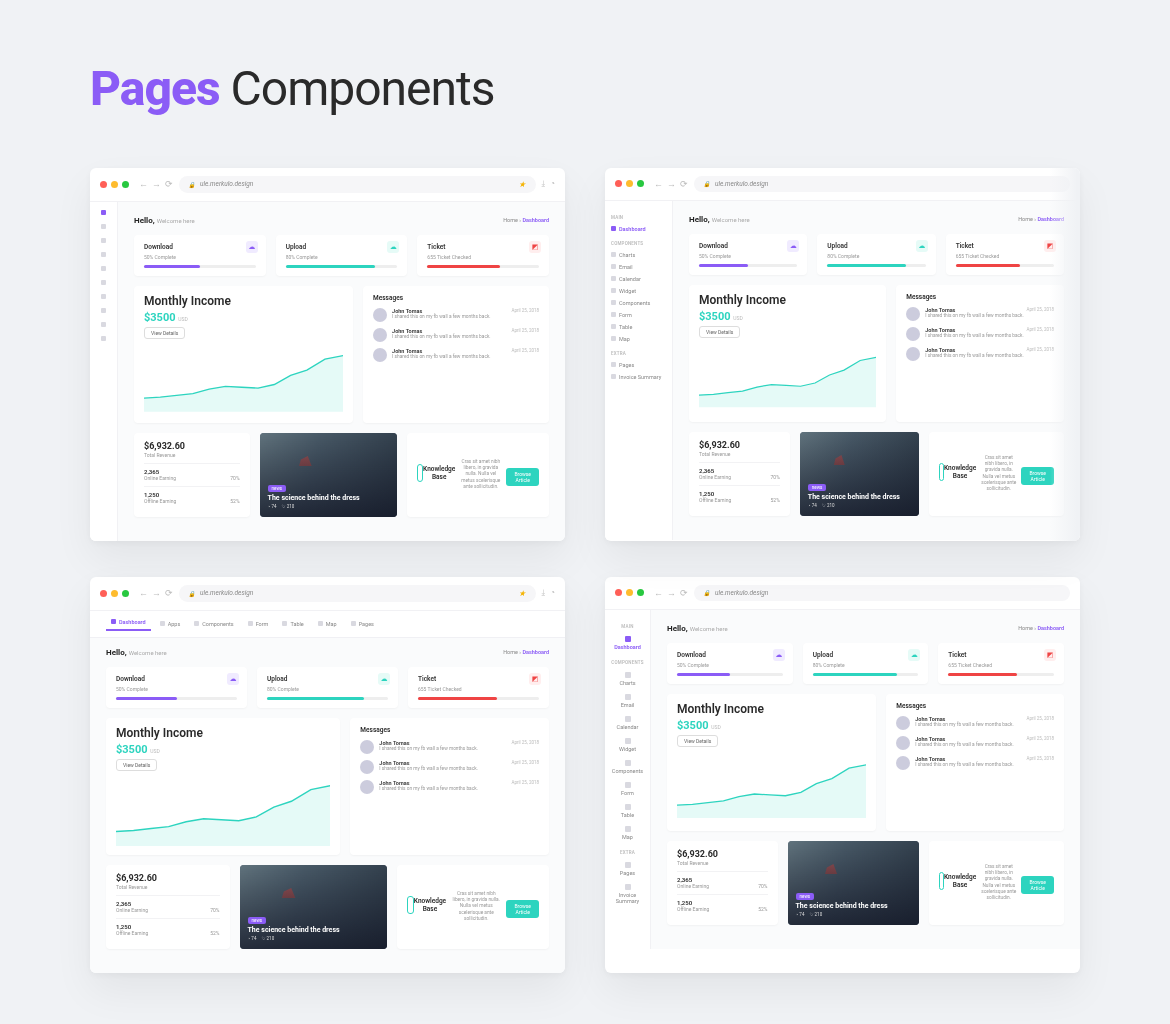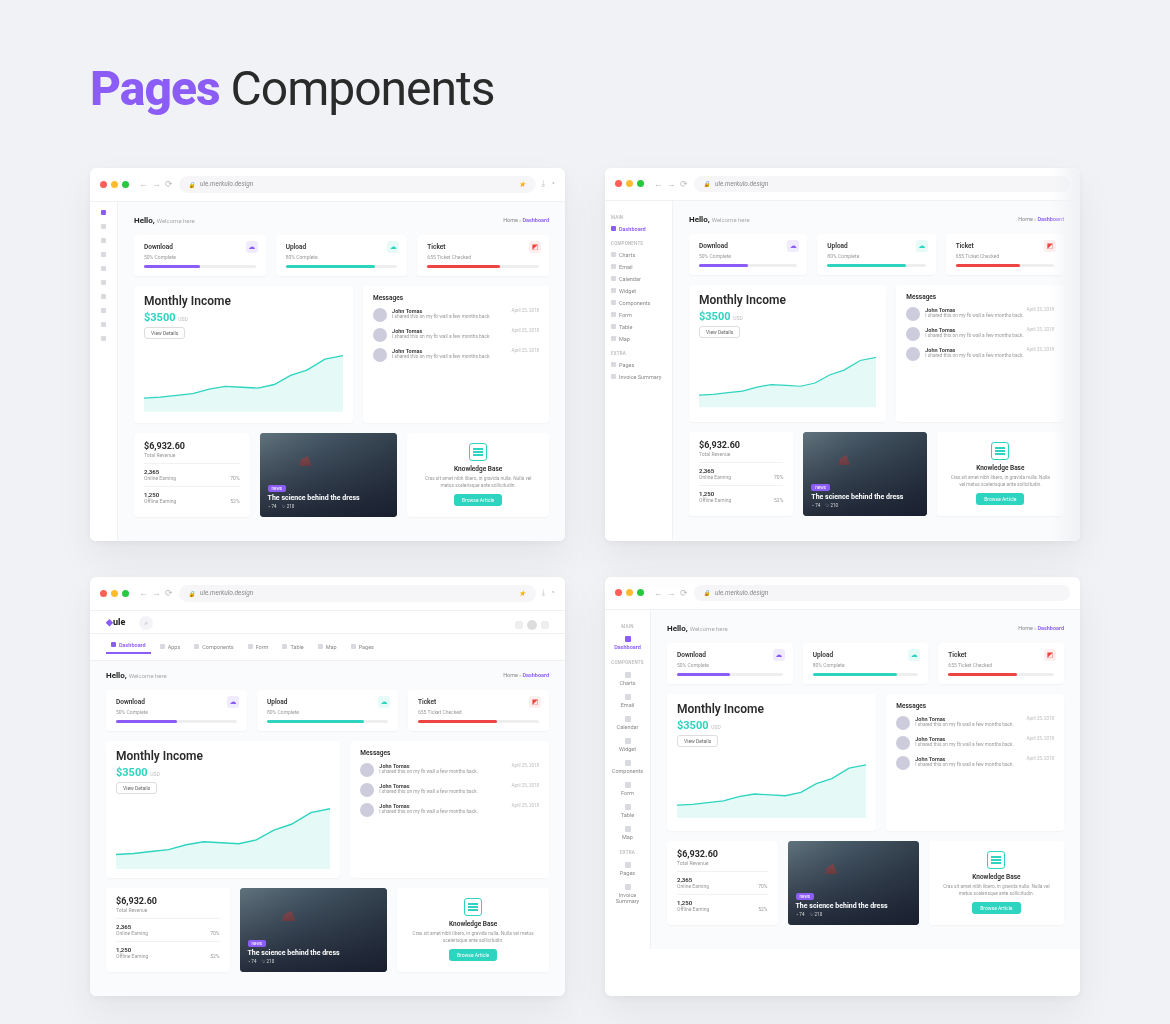--- a/index.html
+++ b/index.html
@@ -92,21 +92,21 @@
   .rev .val { font-size:6px; font-weight:600; }
 
   .imgcard { flex:0.7; background:#5a6678; border-radius:4px; position:relative; color:#fff; padding:8px; display:flex; flex-direction:column; justify-content:flex-end; min-height:84px; overflow:hidden; }
   .imgcard::before { content:""; position:absolute; inset:0; background:linear-gradient(180deg, rgba(60,80,90,.3) 0%, rgba(20,25,40,.8) 100%), linear-gradient(100deg,#70828c 0%, #4d5d6c 40%, #2b3543 100%); }
   .imgcard::after { content:""; position:absolute; left:20%; top:20%; width:50%; height:40%; background: linear-gradient(180deg, #b44 0%, #833 50%, transparent 50%); clip-path: polygon(10% 100%, 45% 100%, 30% 20%, 20% 30%); opacity:.6; }
   .imgcard > * { position:relative; z-index:2; }
   .imgcard .tag { display:inline-block; background:#8b5cf6; font-size:4.5px; padding:1px 4px; border-radius:2px; margin-bottom:2px; width:fit-content; }
   .imgcard .title { font-size:7px; font-weight:700; line-height:1.15; margin-bottom:2px; }
   .imgcard .meta { font-size:4.5px; color:#ddd; display:flex; gap:5px; }
 
-  .kb { flex:0.7; text-align:center; display:flex; flex-direction:column; align-items:center; justify-content:center; }
+  .kb { flex:0.7; text-align:center; display:flex; flex-direction:row; align-items:center; justify-content:center; }
   .kb .kicon { width:18px; height:18px; border:1.5px solid #2dd4bf; border-radius:3px; margin-bottom:4px; position:relative; }
   .kb .kicon::before { content:""; position:absolute; left:3px; right:3px; top:4px; height:1.5px; background:#2dd4bf; box-shadow: 0 3px 0 #2dd4bf, 0 6px 0 #2dd4bf; }
   .kb h4 { font-size:6.5px; font-weight:600; margin-bottom:3px; }
   .kb p { font-size:4.8px; color:#999; line-height:1.3; padding:0 4px; }
   .kb .kbtn { background:#2dd4bf; color:#fff; font-size:5px; padding:3px 8px; border-radius:3px; margin-top:5px; }
 
   .fade { position:relative; overflow:hidden; }
   .fade::after { content:""; position:absolute; right:0; top:0; bottom:0; width:30px; background: linear-gradient(90deg, transparent, #f0f2f5 90%); pointer-events:none; }
 </style>
 </head>
@@ -439,27 +439,20 @@
           <span class="lock">🔒</span>
           <span>ule.merkulo.design</span>
           <span class="star">★</span>
         </div>
       <div class="chrome-right">
           <span>⤓</span>
           <span>◔</span>
         </div>
     </div>
     <div>
-      <div class="topnav">
-        <span class="logo"><span class="c">◆</span><span>ule</span></span>
-        <span class="search-top">⌕</span>
-        <span class="tprof" style="background:#eee;border-radius:2px;width:8px;height:8px;"></span>
-        <span class="tprof"></span>
-        <span class="tprof" style="background:#eee;border-radius:2px;width:8px;height:8px;"></span>
-      </div>
       <div class="horiznav">
           <span class="tab active"><span class="dash"></span>Dashboard</span>
           <span class="tab"><span class="dash"></span>Apps</span>
           <span class="tab"><span class="dash"></span>Components</span>
           <span class="tab"><span class="dash"></span>Form</span>
           <span class="tab"><span class="dash"></span>Table</span>
           <span class="tab"><span class="dash"></span>Map</span>
           <span class="tab"><span class="dash"></span>Pages</span>
         </div>
       <div class="app">

